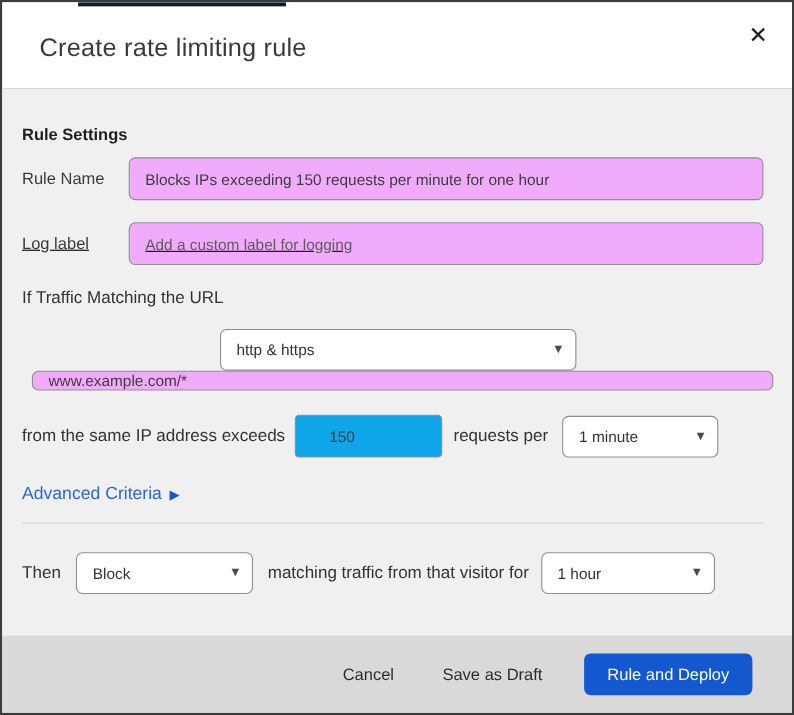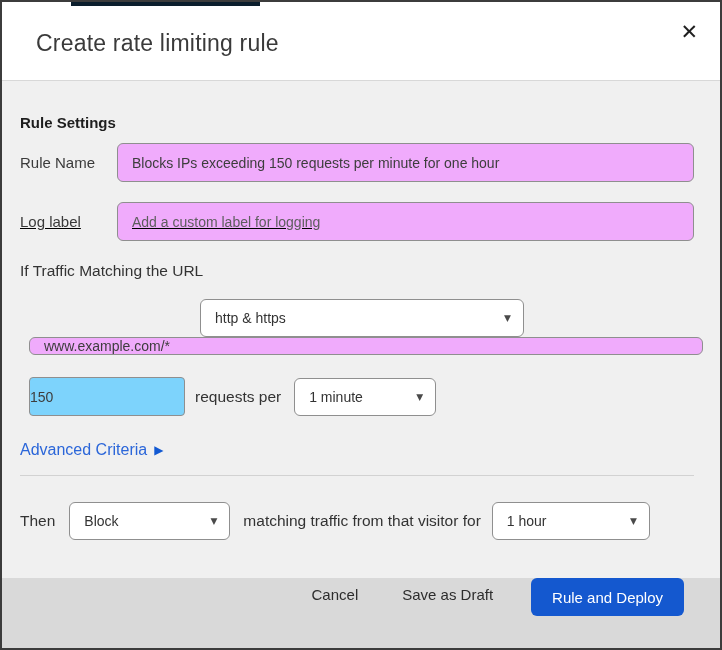--- a/index.html
+++ b/index.html
@@ -70,24 +70,24 @@
   }
   .selectbox .sel-value { font-size: 14px; color: #333333; }
   .caret { font-size: 9px; color: #4a4a4a; margin-left: 10px; font-family: "DejaVu Sans", sans-serif; }
 
   .scheme-select { width: 324px; margin-left: 10px; flex: none; }
   .url-input { margin-left: 18px; flex: 1; }
 
   .threshold-row { margin-top: 22px; display: flex; align-items: center; }
   .inline-text { font-size: 15.5px; color: #333333; flex: none; }
   .threshold-input {
-    width: 156px; flex: none; margin-left: 9px;
-    height: 39px; background: #7dd3fc;
+    width: 134px; flex: none; margin-left: 9px;
+    height: 39px; background: #0ea5e9;
     border: 1px solid #8f8f8f; border-radius: 4px;
-    padding: 0 0; font-size: 14px; color: #3d3d3d; outline: none;
+    padding: 0 30px; font-size: 14px; color: #3d3d3d; outline: none;
     font-family: "Liberation Sans", "DejaVu Sans", sans-serif;
   }
   .requests-per { margin-left: 10px; }
   .period-select { width: 142px; margin-left: 13px; flex: none; }
 
   .advanced-row { margin-top: 25px; display: flex; align-items: center; }
   .advanced-link {
     font-size: 16px; color: #2b66d9; text-decoration: none; cursor: pointer;
     display: inline-flex; align-items: center;
   }
@@ -95,21 +95,21 @@
 
   .divider { border: none; border-top: 1px solid #d2d2d2; margin-top: 16px; }
 
   .then-row { margin-top: 26px; display: flex; align-items: center; }
   .action-select { width: 161px; margin-left: 14px; flex: none; }
   .then-middle { margin-left: 13px; }
   .duration-select { width: 158px; margin-left: 11px; flex: none; }
 
   .modal-footer {
     flex: 1; background: #d9d9d9;
-    display: flex; align-items: flex-start; justify-content: flex-end;
+    display: flex; align-items: center; justify-content: flex-end;
     padding-right: 36px;
   }
   .text-btn {
     background: none; border: none; cursor: pointer;
     font-size: 15px; color: #2d2d2d;
     font-family: "Liberation Sans", "DejaVu Sans", sans-serif;
     padding: 8px 10px;
   }
   .text-btn.draft { margin-left: 24px; }
   .primary-btn {
@@ -153,20 +153,21 @@
 
     <div class="match-row">
       <div class="selectbox scheme-select">
         <span class="sel-value">http &amp; https</span>
         <span class="caret">▼</span>
       </div>
       <input class="text-input url-input" type="text" value="www.example.com/*" style="">
     </div>
 
     <div class="threshold-row">
+      <span class="inline-text">from the same IP address exceeds</span>
       <input class="threshold-input" type="text" value="150" style="">
       <span class="inline-text requests-per">requests per</span>
       <div class="selectbox period-select">
         <span class="sel-value">1 minute</span>
         <span class="caret">▼</span>
       </div>
     </div>
 
     <div class="advanced-row">
       <a class="advanced-link">

